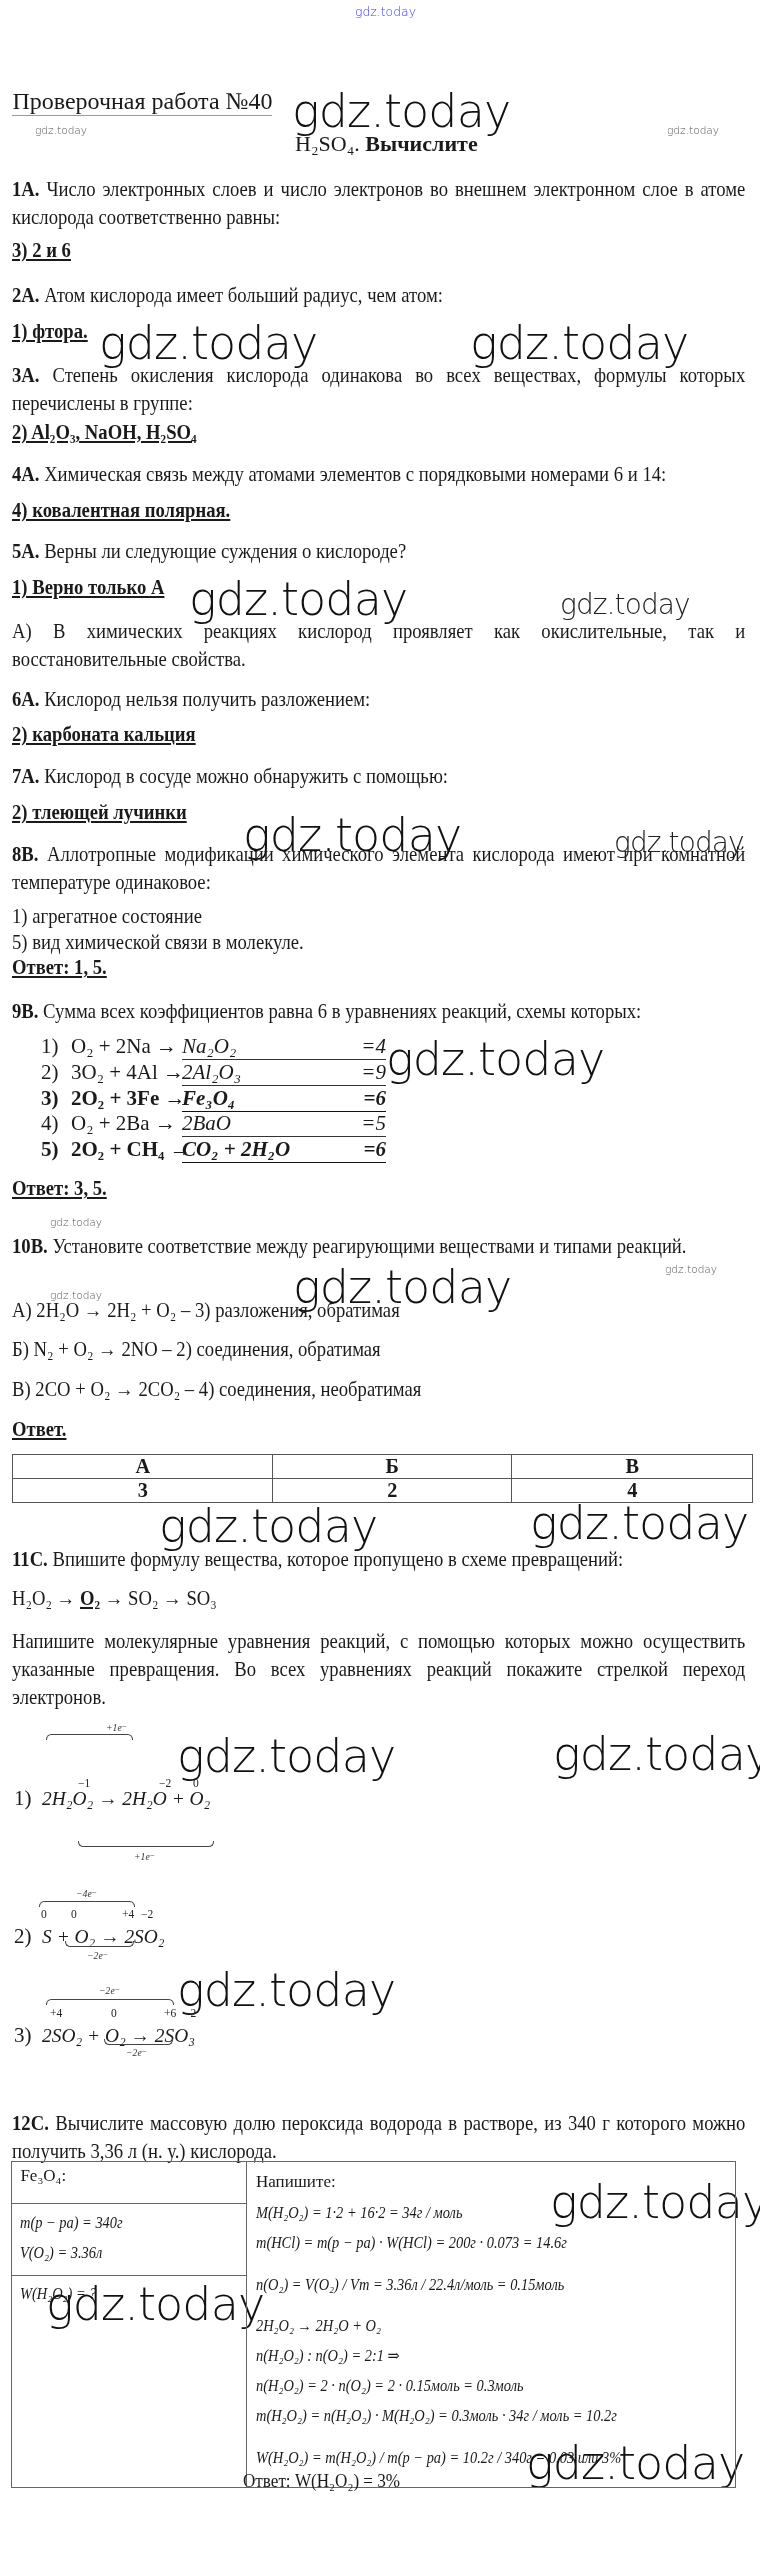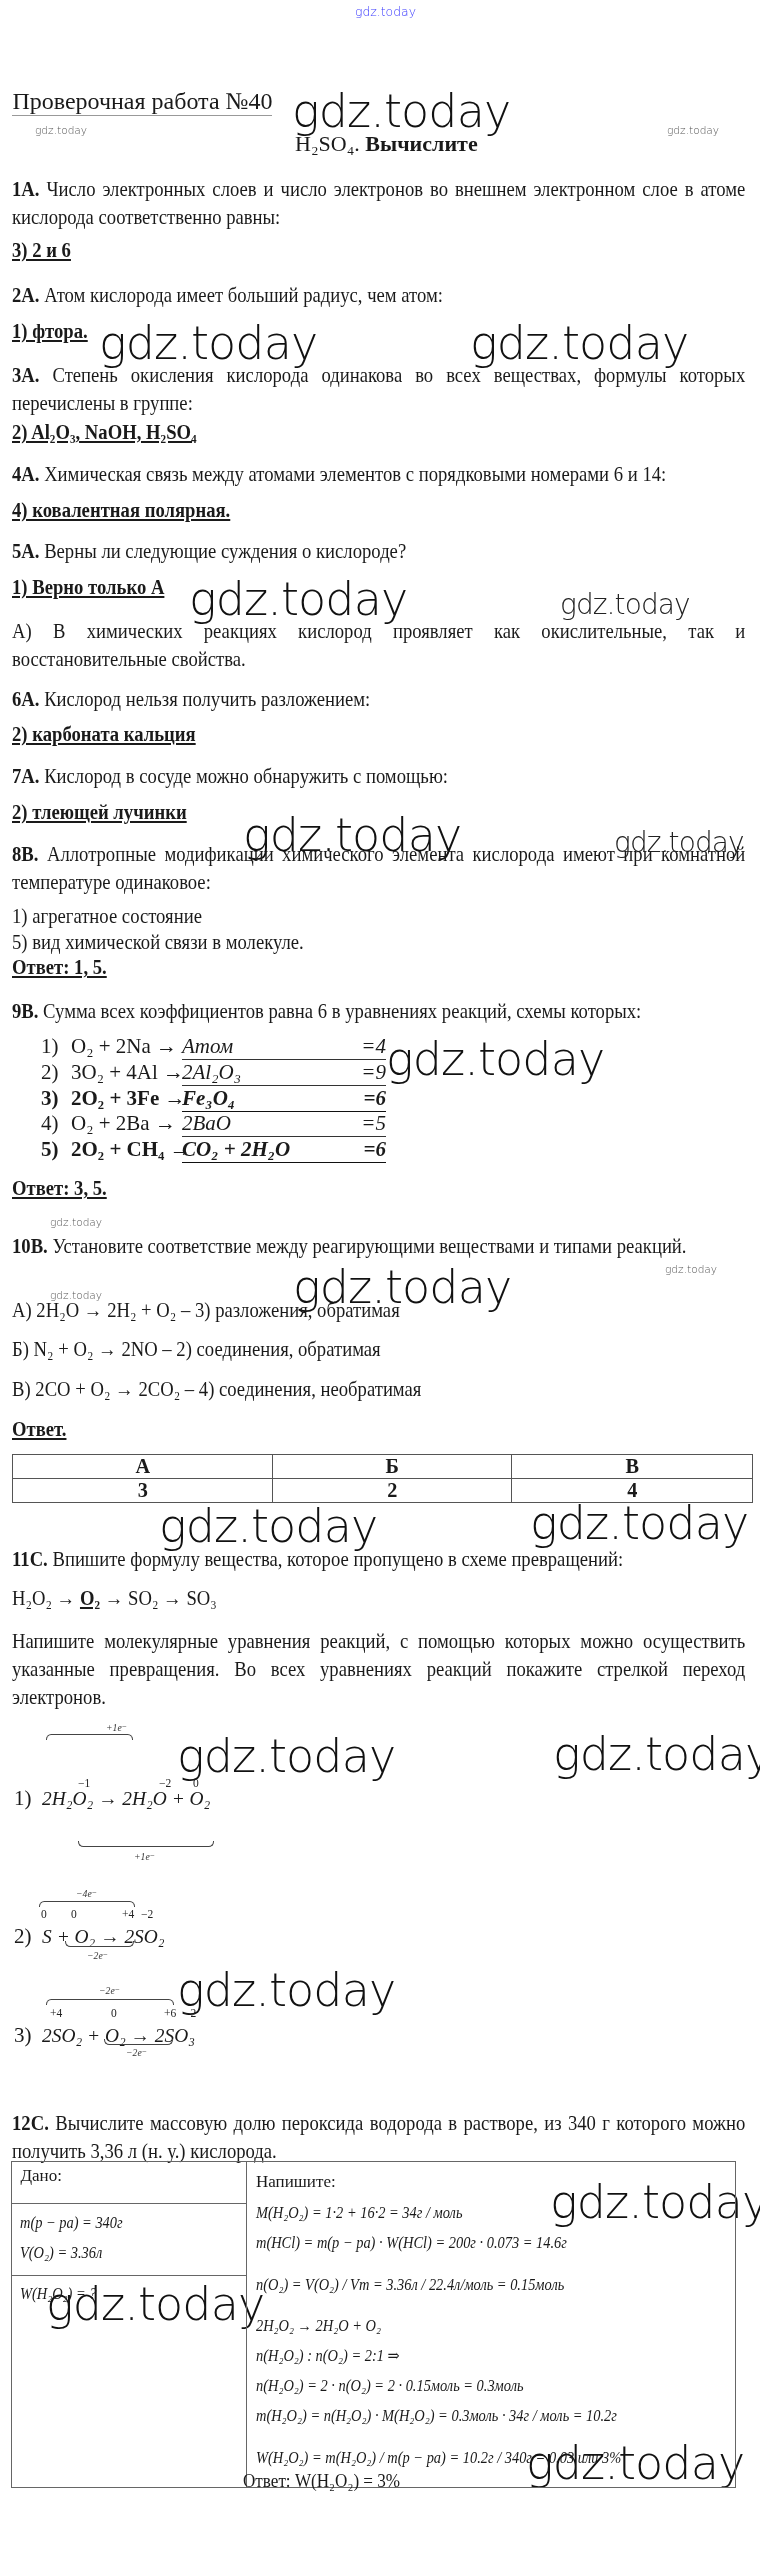--- a/index.html
+++ b/index.html
@@ -89,21 +89,21 @@
 
 <div class="p" style="top:762px;"><b class="q">7А.</b> <span>Кислород в сосуде можно обнаружить с помощью:</span></div>
 <div class="ans" style="top:801px;">2) тлеющей лучинки</div>
 
 <div class="p" style="top:840px;"><b class="q">8В.</b> <span>Аллотропные модификации химического элемента кислорода имеют при комнатной температуре одинаковое:</span></div>
 <div class="line" style="top:905px;">1) агрегатное состояние</div>
 <div class="line" style="top:931px;">5) вид химической связи в молекуле.</div>
 <div class="ans" style="top:956px;">Ответ: 1, 5.</div>
 
 <div class="p" style="top:997px;"><b class="q">9В.</b> <span>Сумма всех коэффициентов равна 6 в уравнениях реакций, схемы которых:</span></div>
-<div class="eq9" style="top:1034px;"><span class="num">1)</span><span>O₂ + 2Na →</span><span class="prod">Атом</span><span class="sum">=4</span></div>
+<div class="eq9" style="top:1034px;"><span class="num">1)</span><span>O₂ + 2Na →</span><span class="prod">Na₂O₂</span><span class="sum">=4</span></div>
 <div class="eq9" style="top:1060px;"><span class="num">2)</span><span>3O₂ + 4Al →</span><span class="prod">2Al₂O₃</span><span class="sum">=9</span></div>
 <div class="eq9 bold" style="top:1086px;"><span class="num">3)</span><span>2O₂ + 3Fe →</span><span class="prod">Fe₃O₄</span><span class="sum">=6</span></div>
 <div class="eq9" style="top:1111px;"><span class="num">4)</span><span>O₂ + 2Ba →</span><span class="prod">2BaO</span><span class="sum">=5</span></div>
 <div class="eq9 bold" style="top:1137px;"><span class="num">5)</span><span>2O₂ + CH₄ →</span><span class="prod">CO₂ + 2H₂O</span><span class="sum">=6</span></div>
 <div class="ans" style="top:1177px;">Ответ: 3, 5.</div>
 
 <div class="p" style="top:1232px;"><b class="q">10В.</b> <span>Установите соответствие между реагирующими веществами и типами реакций.</span></div>
 <div class="line" style="top:1299px;">А) 2H₂O → 2H₂ + O₂ – 3) разложения, обратимая</div>
 <div class="line" style="top:1338px;">Б) N₂ + O₂ → 2NO – 2) соединения, обратимая</div>
 <div class="line" style="top:1378px;">В) 2CO + O₂ → 2CO₂ – 4) соединения, необратимая</div>
@@ -158,21 +158,21 @@
 <div class="ox" style="left:184px;top:2007px;">−2</div>
 <div class="redox" style="left:14px;top:2023px;"><span class="lbl">3)</span><span>2SO₂ + O₂ → 2SO₃</span></div>
 <div class="brace bot" style="left:104px;top:2039px;width:67px;"></div>
 <div class="etext" style="left:126px;top:2047px;">−2e⁻</div>
 
 <div class="p" style="top:2109px;"><b class="q">12С.</b> <span>Вычислите массовую долю пероксида водорода в растворе, из 340 г которого можно получить 3,36 л (н. у.) кислорода.</span></div>
 
 <table class="sol">
   <tbody>
       <tr>
-    <td style="width:217px;height:32px;"><span>Дано:</span></td>
+    <td style="width:217px;height:32px;"><span>Fe₃O₄:</span></td>
     <td rowspan="3">
       <div style="line-height:32px;">Напишите:</div>
       <div class="math">M(H₂O₂) = 1·2 + 16·2 = 34г / моль</div>
       <div class="math">m(HCl) = m(р − ра) · W(HCl) = 200г · 0.073 = 14.6г</div>
       <div class="math" style="line-height:53px;">n(O₂) = V(O₂) / Vm = 3.36л / 22.4л/моль = 0.15моль</div>
       <div class="math">2H₂O₂ → 2H₂O + O₂</div>
       <div class="math">n(H₂O₂) : n(O₂) = 2:1 ⇒</div>
       <div class="math">n(H₂O₂) = 2 · n(O₂) = 2 · 0.15моль = 0.3моль</div>
       <div class="math">m(H₂O₂) = n(H₂O₂) · M(H₂O₂) = 0.3моль · 34г / моль = 10.2г</div>
       <div class="math" style="line-height:53px;">W(H₂O₂) = m(H₂O₂) / m(р − ра) = 10.2г / 340г = 0.03 или 3%</div>

